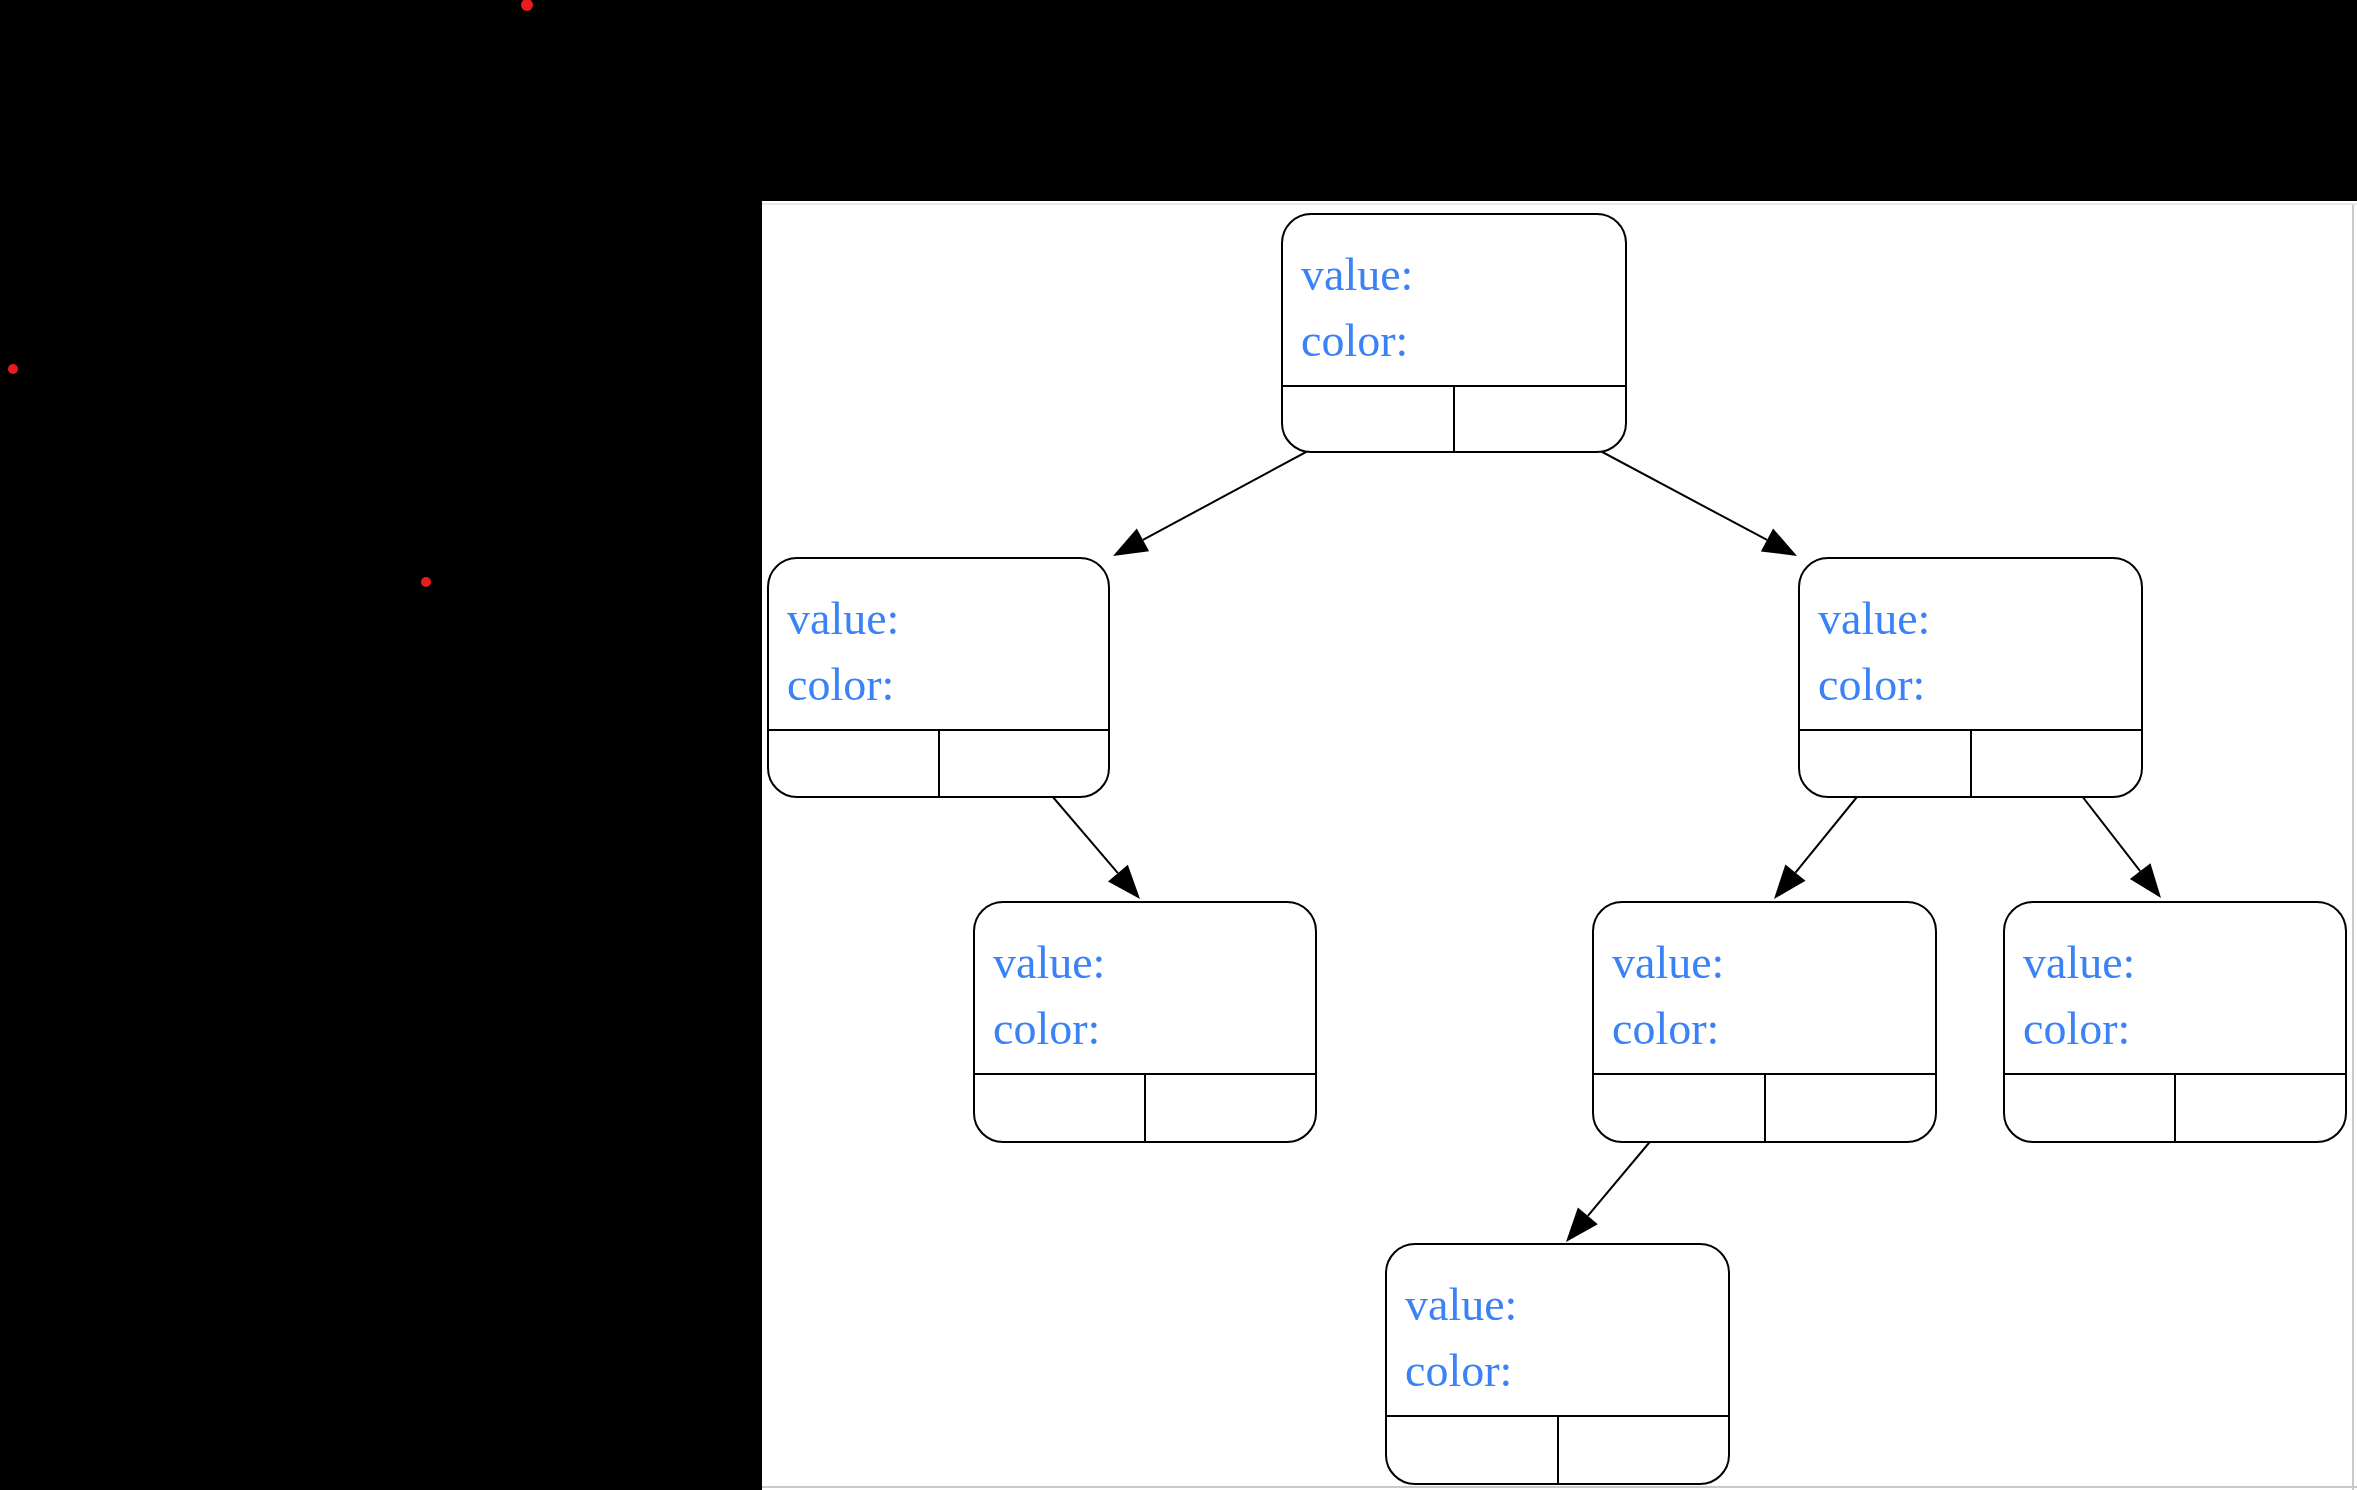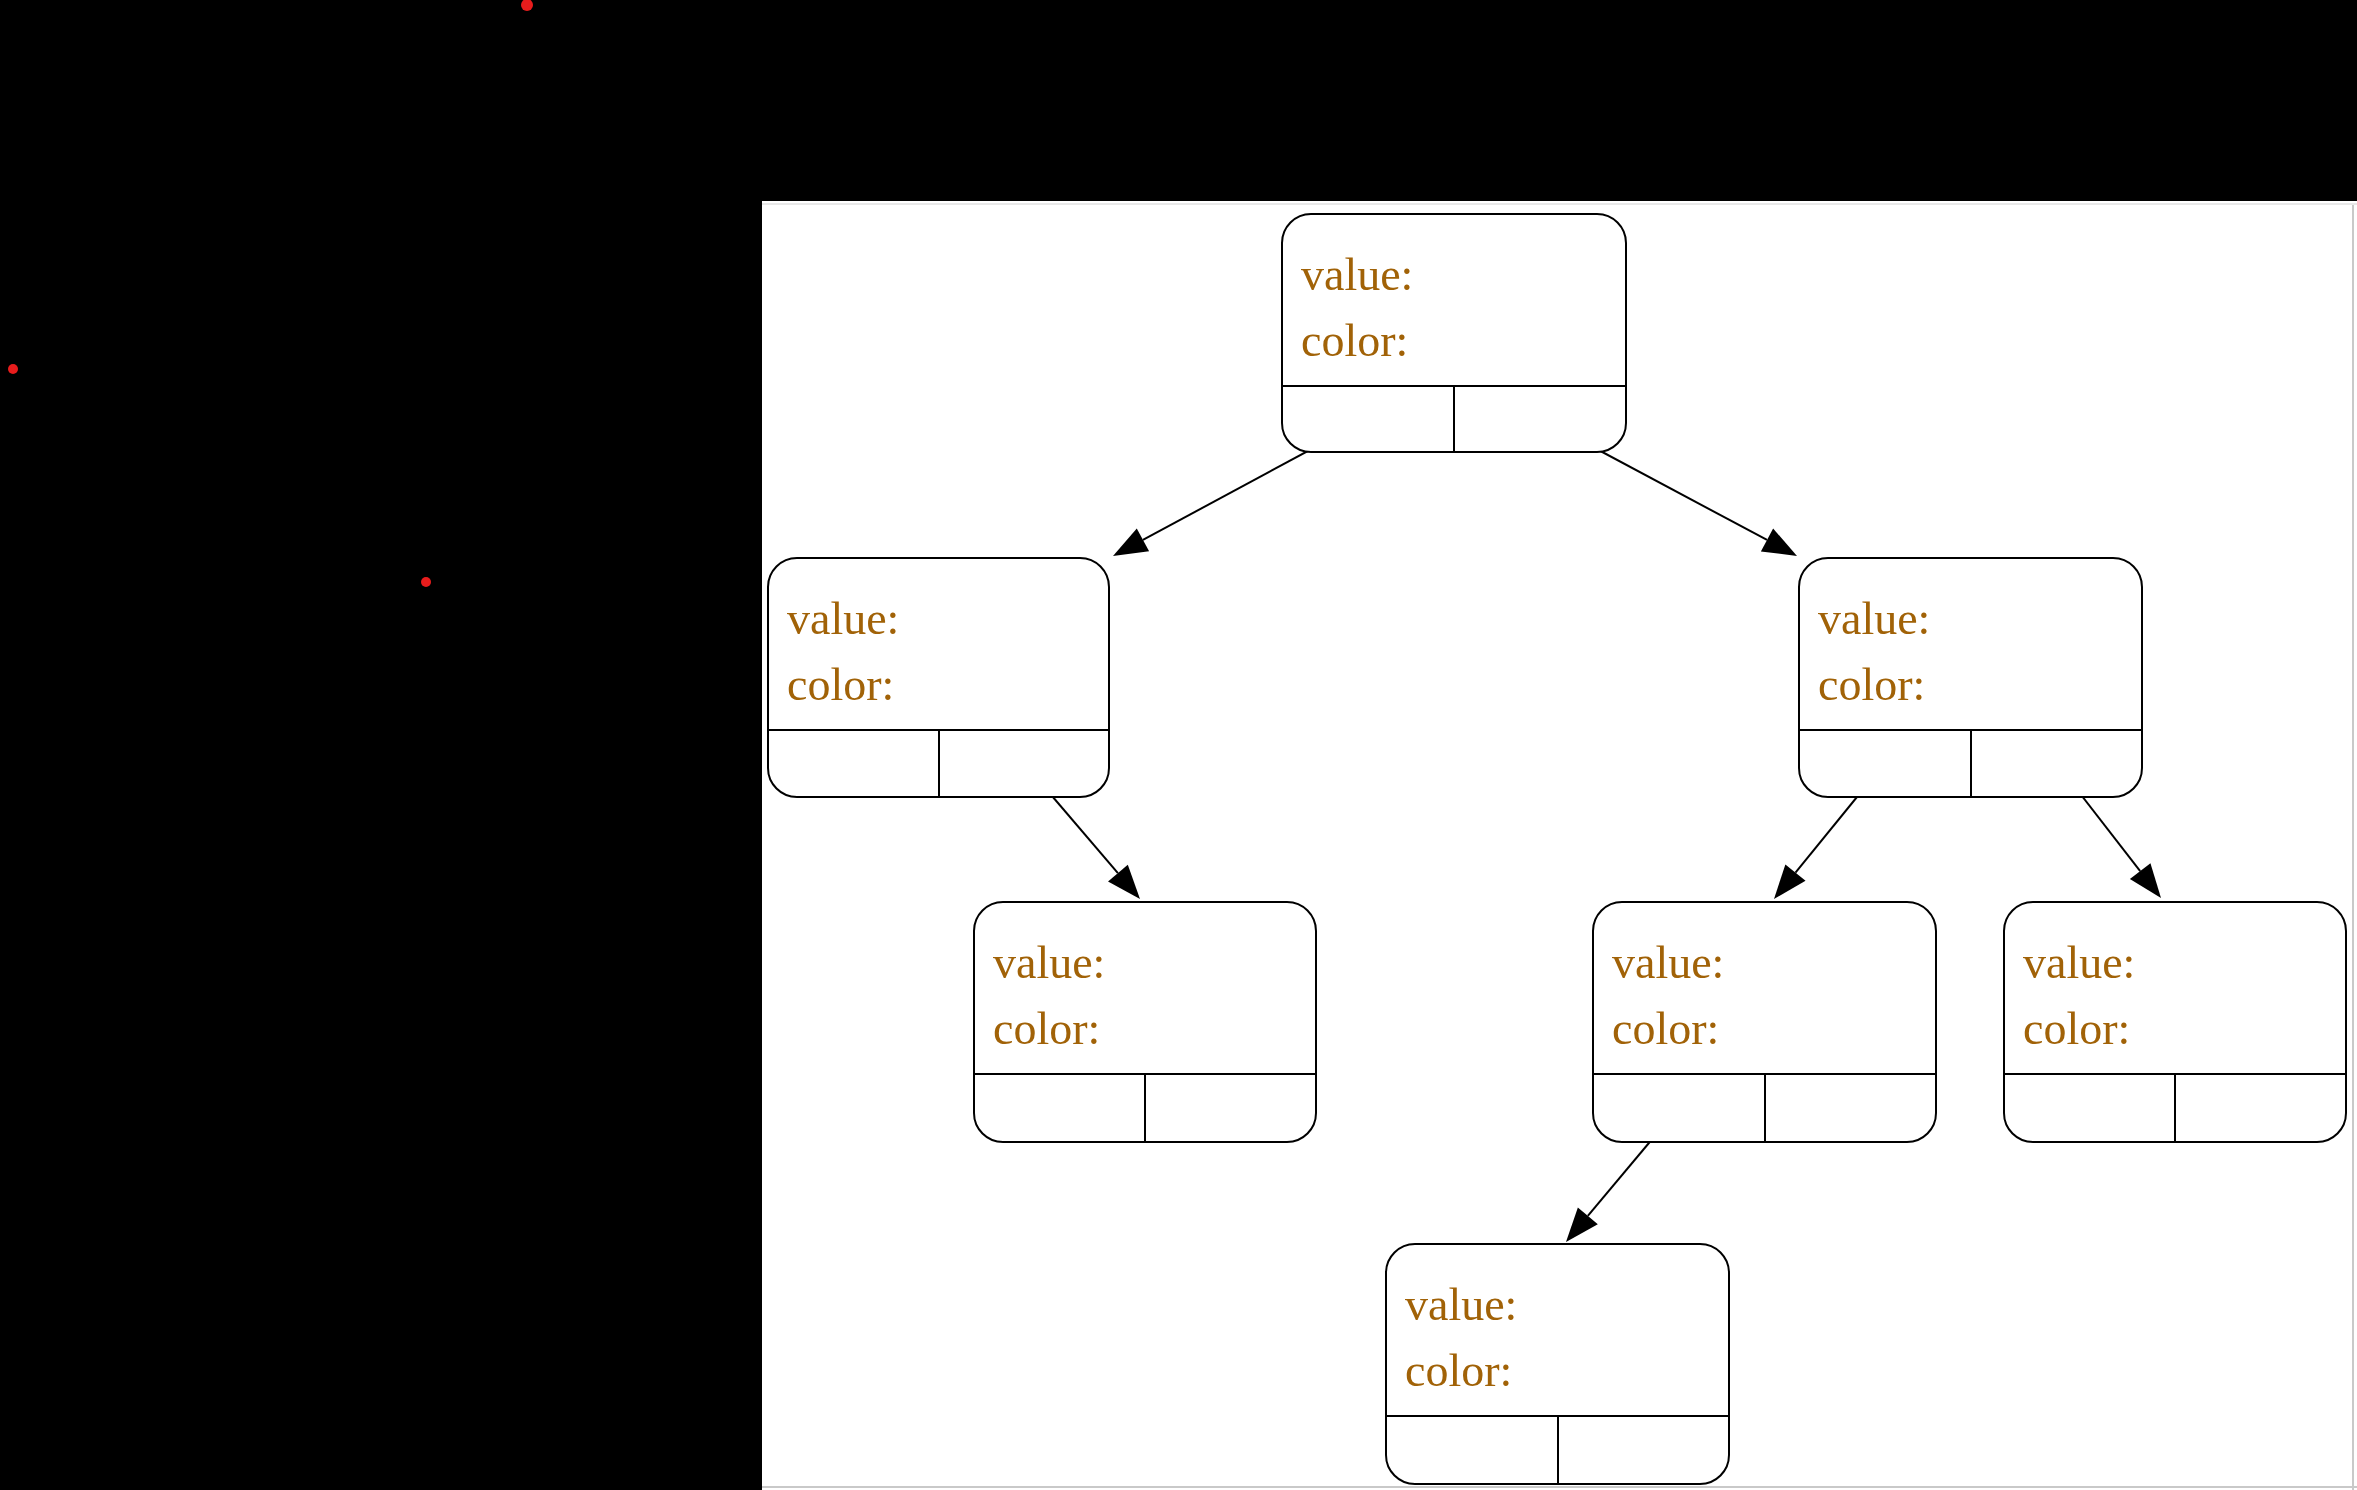--- a/index.html
+++ b/index.html
@@ -29,21 +29,21 @@
     background: #fff;
     border: 2px solid #000;
     border-radius: 30px;
     box-sizing: border-box;
   }
   .node .fields {
     position: absolute;
     left: 18px; top: 27px;
     font-size: 46px;
     line-height: 66px;
-    color: #a16207;
+    color: #3b82f6;
     white-space: pre;
   }
   .field-label { display: block; }
   .hline { position: absolute; left: 0; right: 0; top: 170px; height: 2px; background: #000; }
   .vline { position: absolute; left: calc(50% - 1px); top: 170px; bottom: 0; width: 2px; background: #000; }
   .dot { position: absolute; border-radius: 50%; }
 </style>
 </head>
 <body>
 

